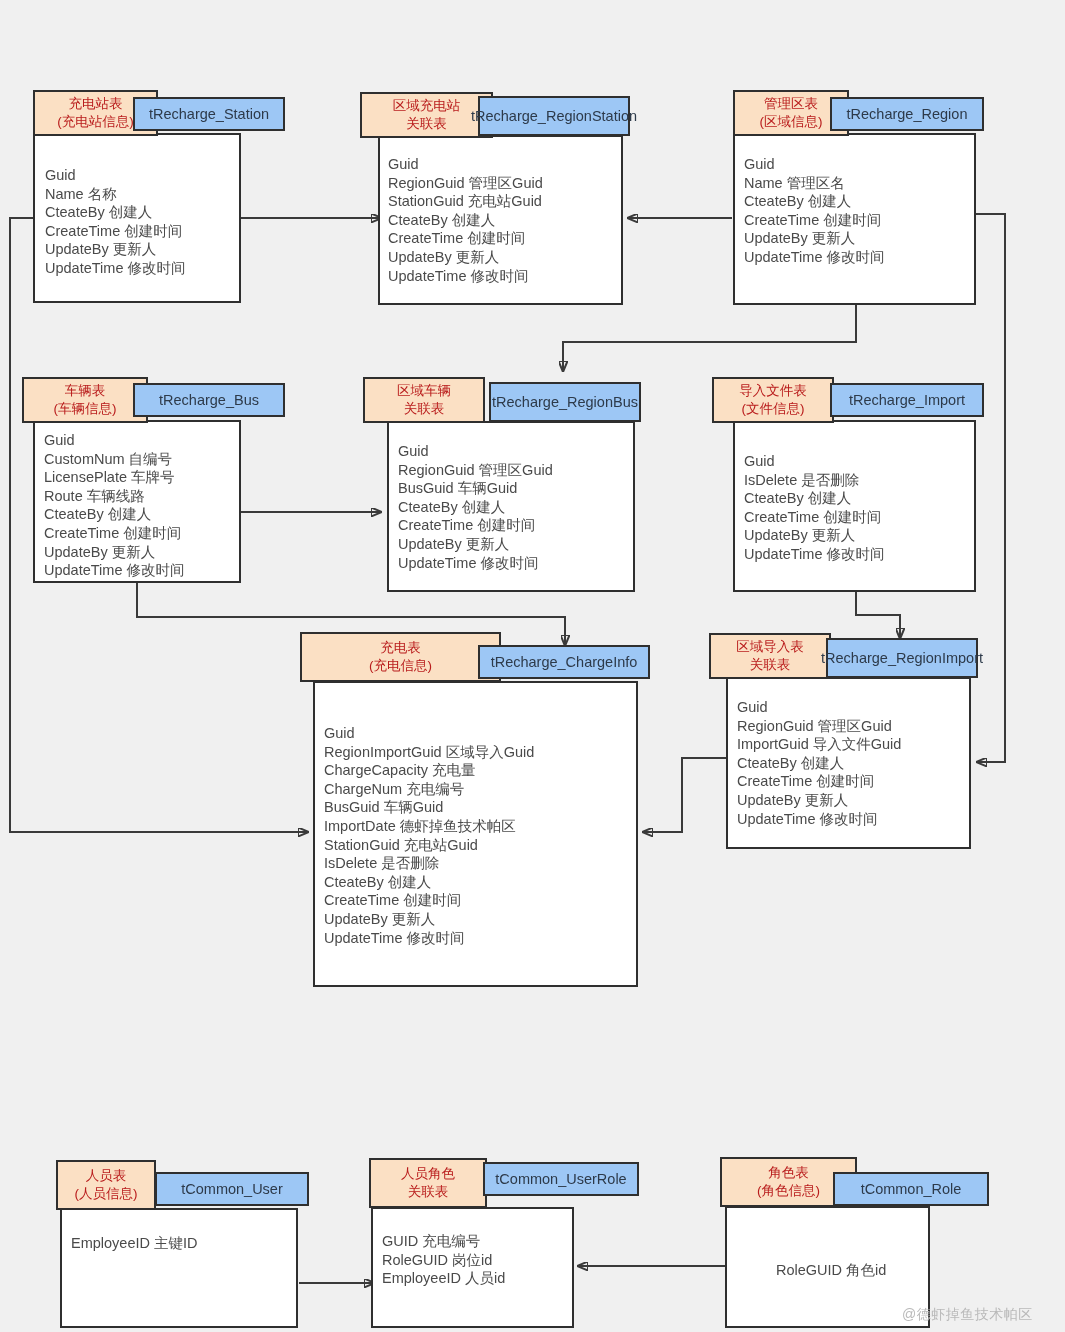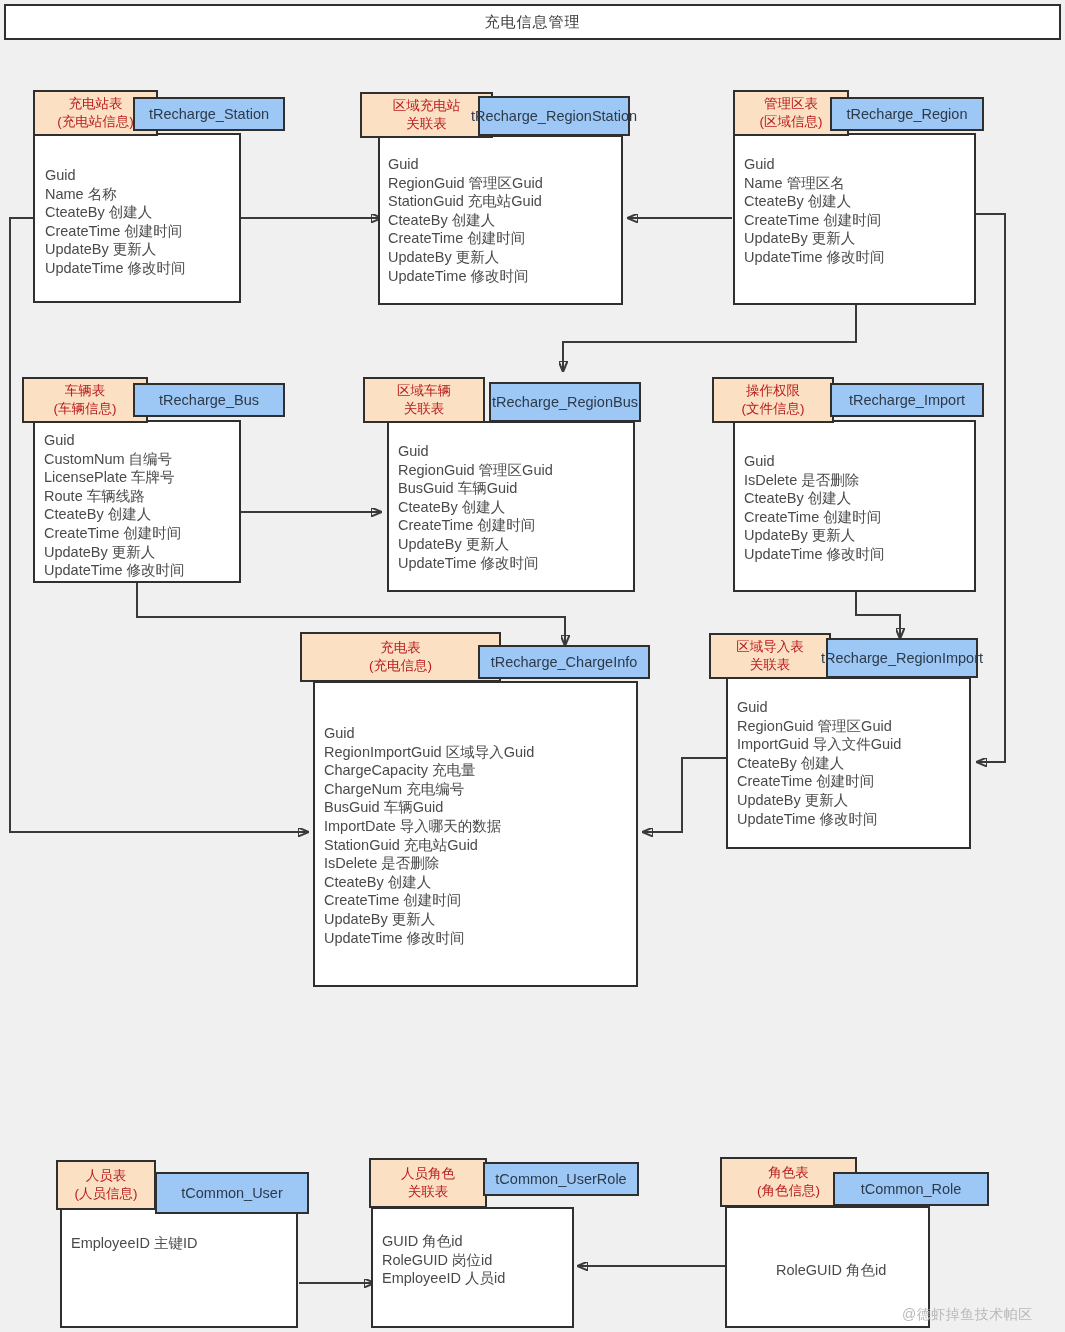--- a/index.html
+++ b/index.html
@@ -113,23 +113,20 @@
 
     <path d="M975,214 L1005,214 L1005,762 L977,762" marker-end="url(#ar)"></path>
 
     <path d="M726,758 L682,758 L682,832 L643,832" marker-end="url(#ar)"></path>
 
     <path d="M299,1283 L374,1283" marker-end="url(#ar)"></path>
 
     <path d="M725,1266 L578,1266" marker-end="url(#ar)"></path>
   </svg>
 
-  <div class="banner" style="left:4px;top:4px;width:1057px;height:36px;">
-    <span>充电信息管理</span>
-  </div>
 
 
   <div class="entity">
     <div class="body-box" style="left:33px;top:133px;width:208px;height:170px;"></div>
     <div class="cn-head" style="left:33px;top:90px;width:125px;height:46px;">
       <span>充电站表</span>
       <span>(充电站信息)</span>
     </div>
     <div class="en-head" style="left:133px;top:97px;width:152px;height:34px;align-items:center;">
       <span>tRecharge_Station</span>
@@ -220,21 +217,21 @@
       <div>CteateBy 创建人</div>
       <div>CreateTime 创建时间</div>
       <div>UpdateBy 更新人</div>
       <div>UpdateTime 修改时间</div>
     </div>
   </div>
 
   <div class="entity">
     <div class="body-box" style="left:733px;top:420px;width:243px;height:172px;"></div>
     <div class="cn-head" style="left:712px;top:377px;width:122px;height:46px;">
-      <span>操作权限</span>
+      <span>导入文件表</span>
       <span>(文件信息)</span>
     </div>
     <div class="en-head" style="left:830px;top:383px;width:154px;height:34px;">
       <span>tRecharge_Import</span>
     </div>
     <div class="fields" style="left:744px;top:452px;">
       <div>Guid</div>
       <div>IsDelete 是否删除</div>
       <div>CteateBy 创建人</div>
       <div>CreateTime 创建时间</div>
@@ -251,21 +248,21 @@
     </div>
     <div class="en-head" style="left:478px;top:645px;width:172px;height:34px;">
       <span>tRecharge_ChargeInfo</span>
     </div>
     <div class="fields" style="left:324px;top:724px;">
       <div>Guid</div>
       <div>RegionImportGuid 区域导入Guid</div>
       <div>ChargeCapacity 充电量</div>
       <div>ChargeNum 充电编号</div>
       <div>BusGuid 车辆Guid</div>
-      <div>ImportDate 导入哪天的数据</div>
+      <div>ImportDate 德虾掉鱼技术帕区</div>
       <div>StationGuid 充电站Guid</div>
       <div>IsDelete 是否删除</div>
       <div>CteateBy 创建人</div>
       <div>CreateTime 创建时间</div>
       <div>UpdateBy 更新人</div>
       <div>UpdateTime 修改时间</div>
     </div>
   </div>
 
   <div class="entity">
@@ -287,39 +284,39 @@
       <div>UpdateTime 修改时间</div>
     </div>
   </div>
 
   <div class="entity">
     <div class="body-box" style="left:60px;top:1208px;width:238px;height:120px;"></div>
     <div class="cn-head" style="left:56px;top:1160px;width:100px;height:50px;">
       <span>人员表</span>
       <span>(人员信息)</span>
     </div>
-    <div class="en-head" style="left:155px;top:1172px;width:154px;height:42px;">
+    <div class="en-head" style="left:155px;top:1172px;width:154px;height:34px;">
       <span>tCommon_User</span>
     </div>
     <div class="fields" style="left:71px;top:1234px;">
       <div>EmployeeID 主键ID</div>
     </div>
   </div>
 
   <div class="entity">
     <div class="body-box" style="left:371px;top:1207px;width:203px;height:121px;"></div>
     <div class="cn-head" style="left:369px;top:1158px;width:118px;height:50px;">
       <span>人员角色</span>
       <span>关联表</span>
     </div>
     <div class="en-head" style="left:483px;top:1162px;width:156px;height:34px;">
       <span>tCommon_UserRole</span>
     </div>
     <div class="fields" style="left:382px;top:1232px;">
-      <div>GUID 角色id</div>
+      <div>GUID 充电编号</div>
       <div>RoleGUID 岗位id</div>
       <div>EmployeeID 人员id</div>
     </div>
   </div>
 
   <div class="entity">
     <div class="body-box" style="left:725px;top:1206px;width:205px;height:122px;"></div>
     <div class="cn-head" style="left:720px;top:1157px;width:137px;height:50px;text-align:center;">
       <span>角色表</span>
       <span>(角色信息)</span>

